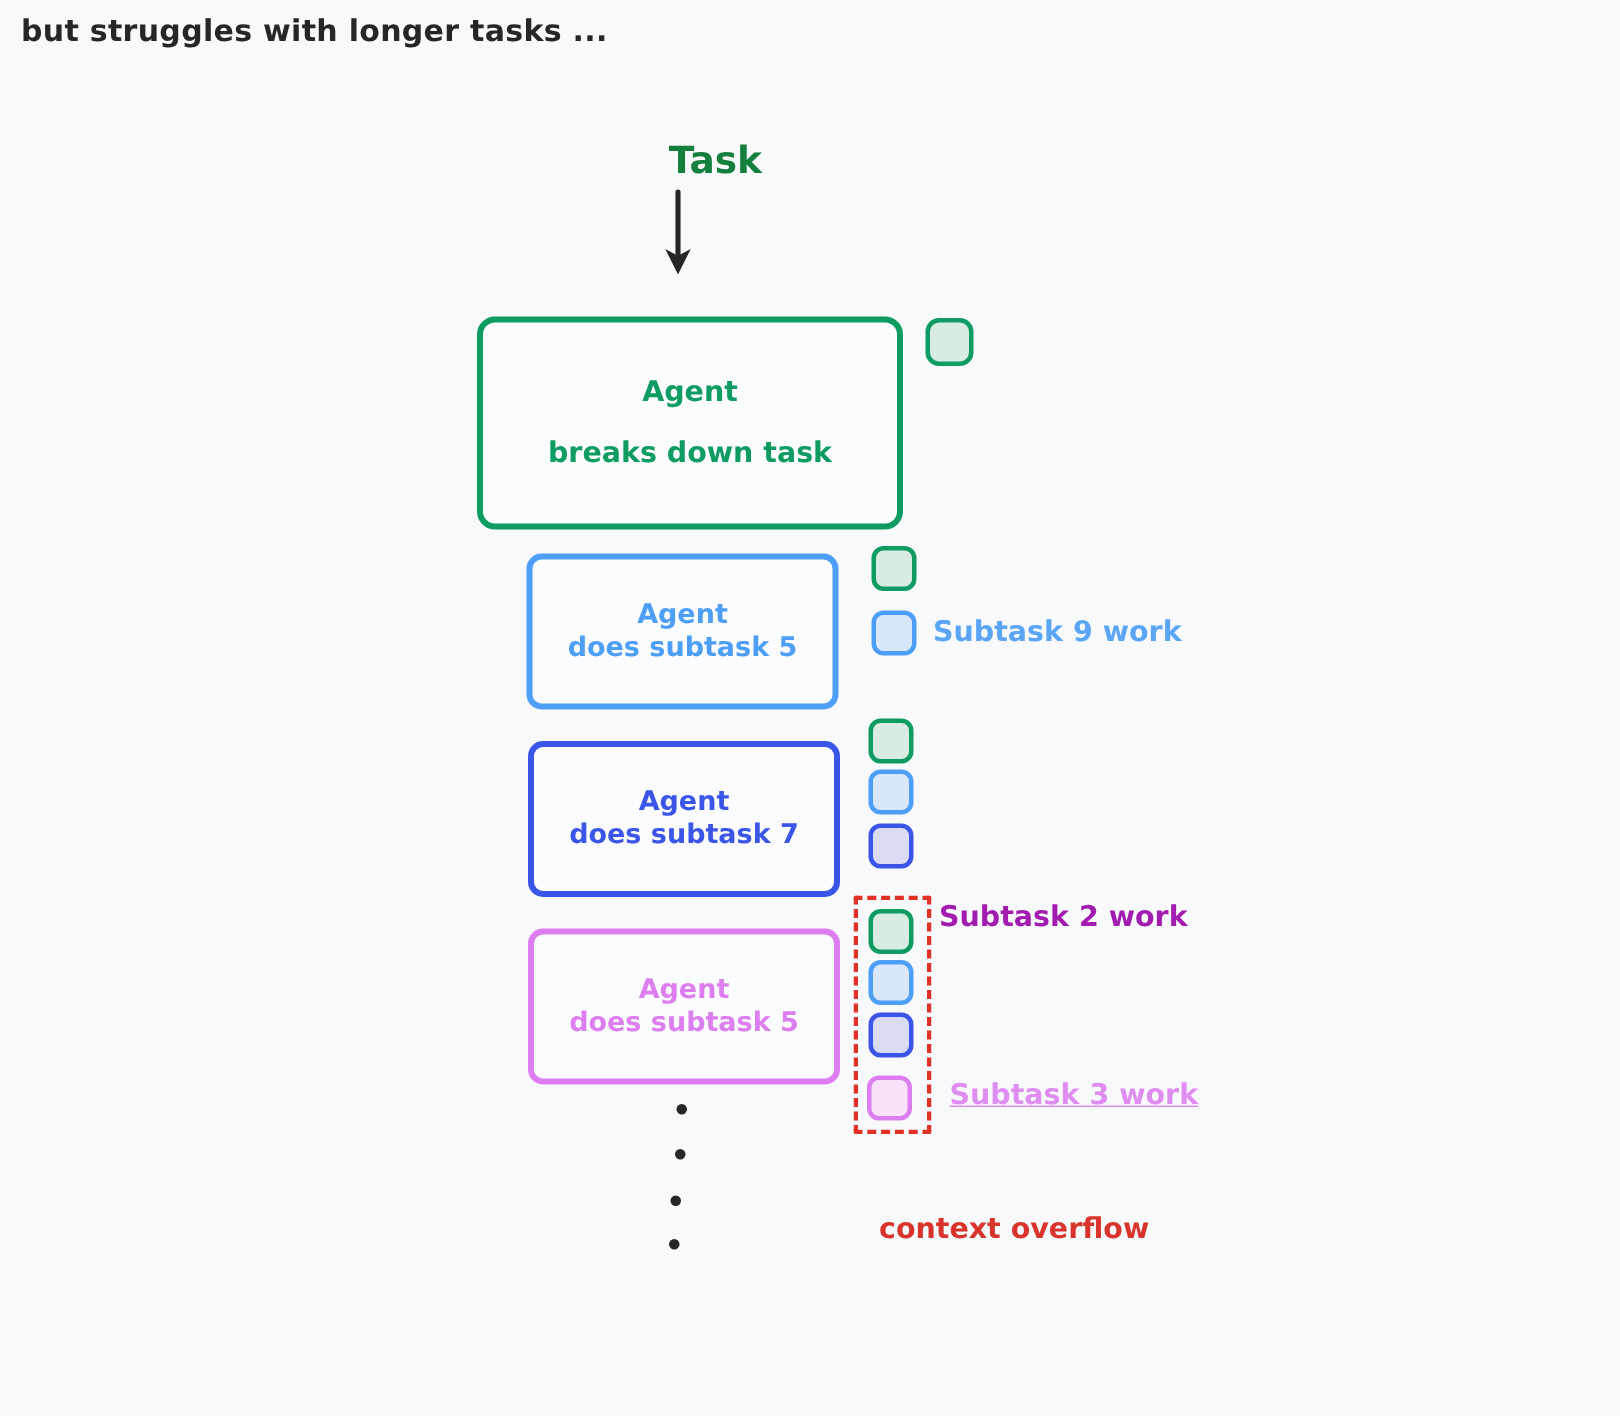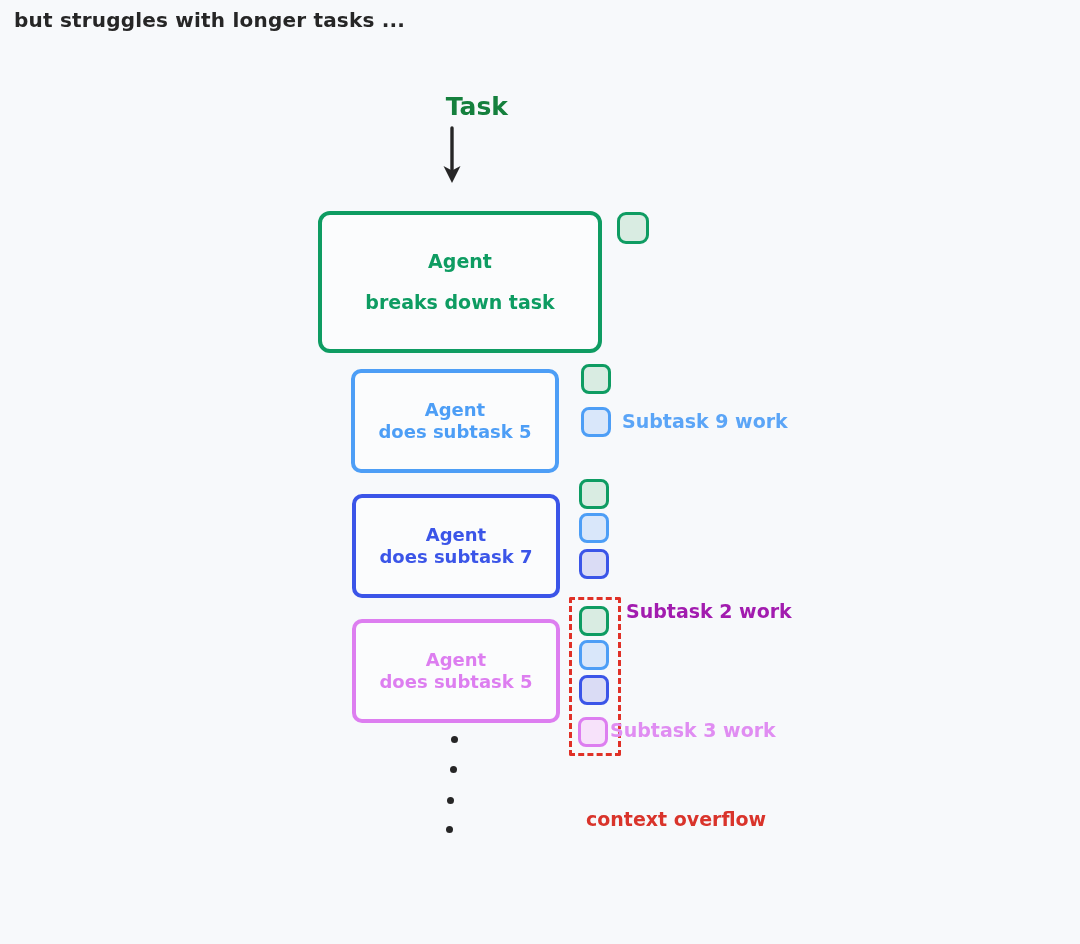--- a/index.html
+++ b/index.html
@@ -143,21 +143,21 @@
   
   .stack-label {
     position: absolute;
     font-family: "DejaVu Sans", sans-serif;
     font-weight: 700;
     white-space: nowrap;
   }
   #label-legend { left: 662px; top: 214px; font-size: 20px; color: #15996a; }
   #label-s1     { left: 622px; top: 410px; font-size: 19px; color: #5ba5f7; }
   #label-s2     { left: 626px; top: 552px; font-size: 19px; color: #a21caf; margin-top: 48px; }
-  #label-s3     { left: 610px; top: 719px; font-size: 19px; color: #e08df2; }
+  #label-s3     { left: 633px; top: 719px; font-size: 19px; color: #e08df2; text-decoration: underline; }
 
   
   #overflow-frame {
     position: absolute;
     box-sizing: border-box;
     left: 569px;
     top: 597px;
     width: 52px;
     height: 159px;
     border: 3px dashed #e03127;

